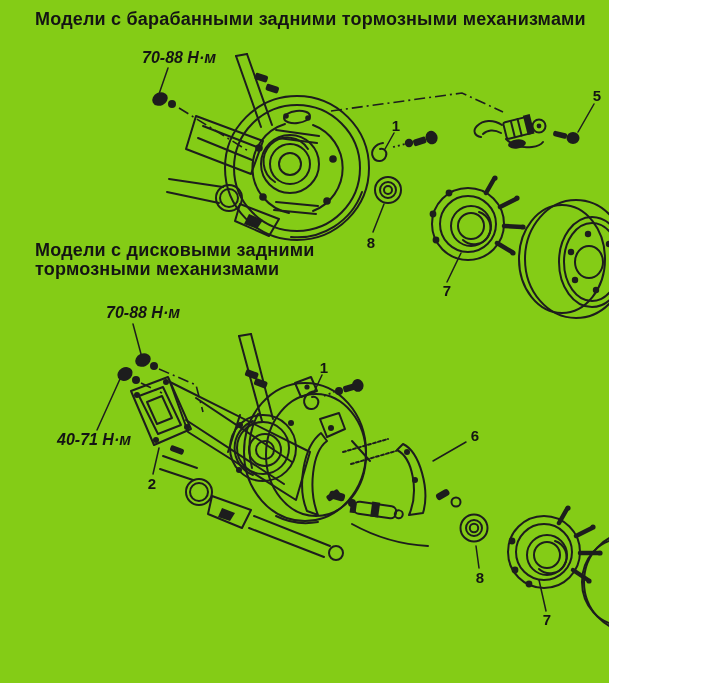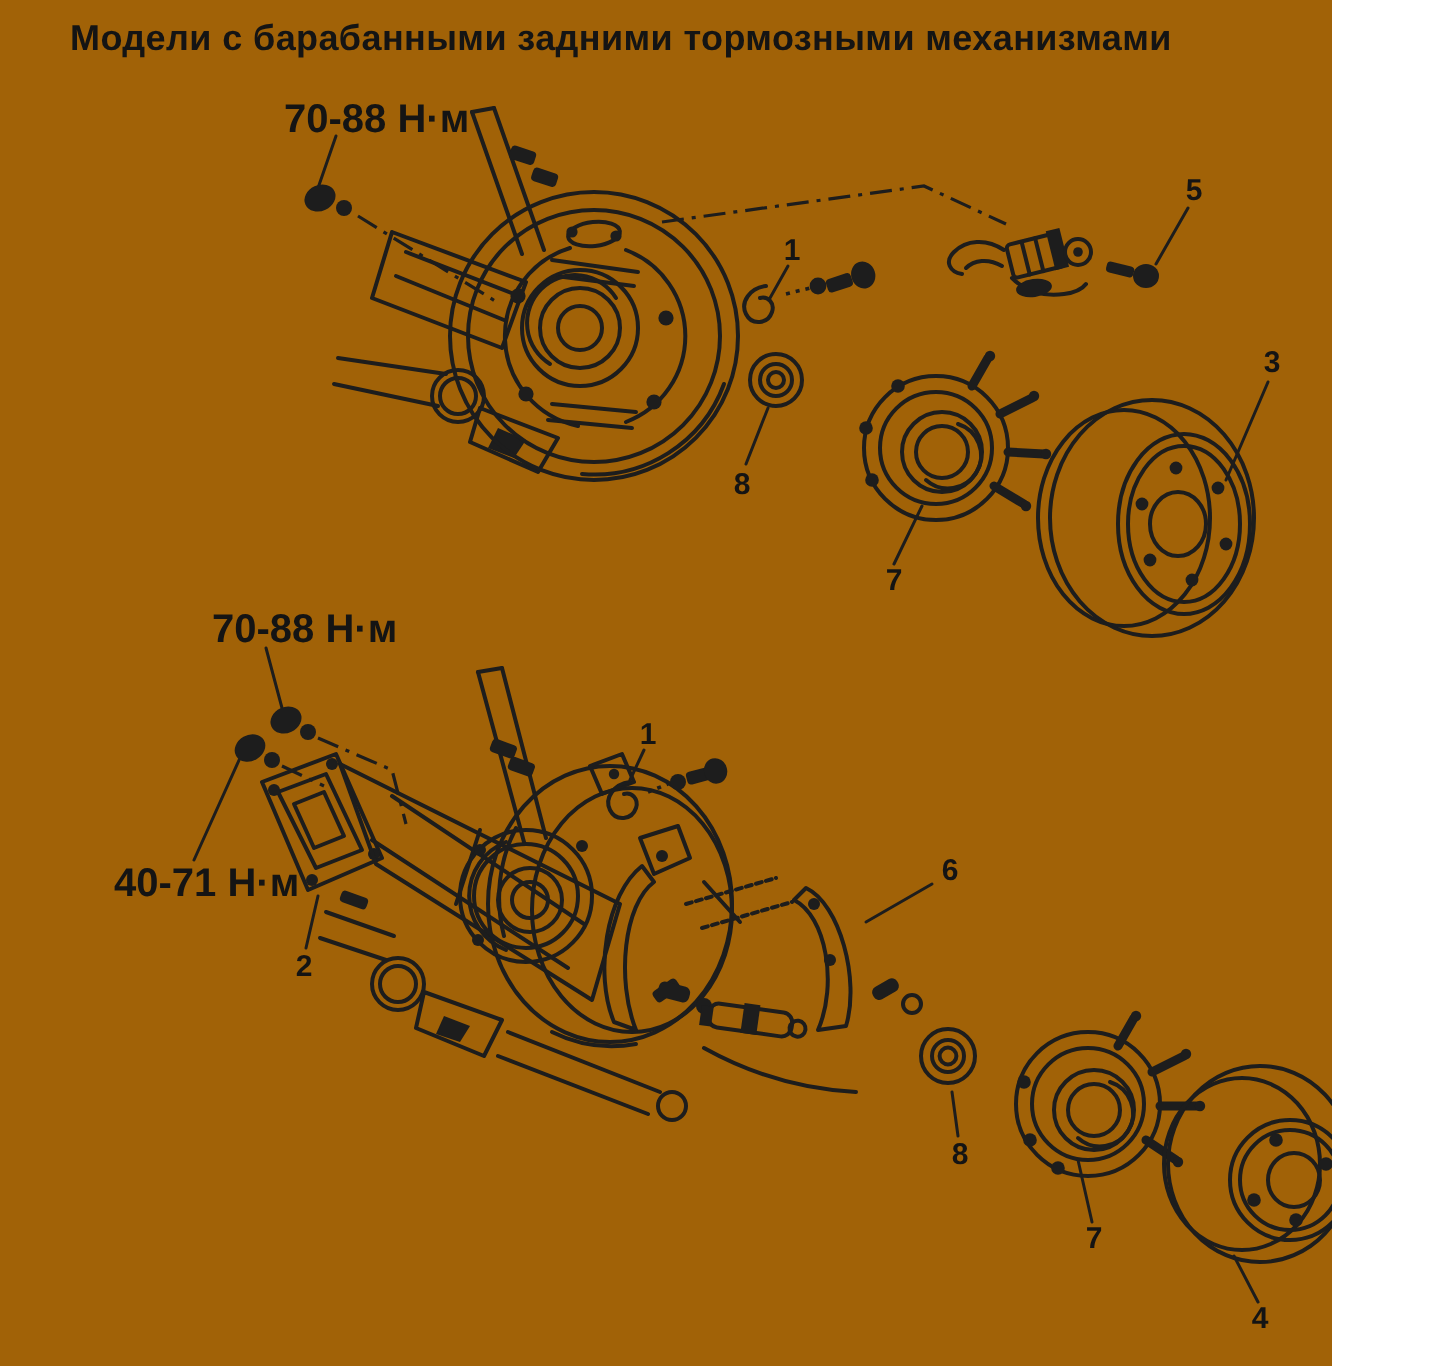--- a/index.html
+++ b/index.html
@@ -1,27 +1,27 @@
 <!DOCTYPE html>
 <html><head>
 <meta charset="utf-8">
 <style>
   html,body{margin:0;padding:0;background:#ffffff;}
   .page{
-    position:relative;width:666px;height:683px;
-    background:#a16207;overflow:hidden;
+    position:relative;width:609px;height:683px;
+    background:#84cc16;overflow:hidden;
     font-family:"Liberation Sans",sans-serif;
   }
   .art{position:absolute;left:0;top:0;}
   .t{
     position:absolute;font-weight:bold;color:#141414;
     white-space:nowrap;line-height:1.1;
   }
   .title{font-size:18px;letter-spacing:.2px;}
-  .torque{font-size:20px;}
+  .torque{font-size:16px;font-style:italic;}
   .num{font-size:15px;transform:translateX(-50%);}
   
   .s{fill:none;stroke:#1d1d1d;stroke-width:2;stroke-linecap:round;stroke-linejoin:round;}
   .f{fill:#1d1d1d;stroke:none;}
   .ldr{fill:none;stroke:#1d1d1d;stroke-width:1.5;stroke-linecap:round;}
   .dd{fill:none;stroke:#1d1d1d;stroke-width:1.6;stroke-dasharray:11 4 2 4;}
   .dot{fill:none;stroke:#1d1d1d;stroke-width:1.8;stroke-dasharray:2 3;}
 </style>
 </head>
 <body>
@@ -320,20 +320,22 @@
   <span class="t title" style="left:35px;top:10px">Модели с барабанными задними тормозными механизмами</span>
 
   <span class="t torque" style="left:142px;top:49px">70-88 Н·м</span>
 
   <span class="t num" style="left:396px;top:118px">1</span>
   <span class="t num" style="left:597px;top:88px">5</span>
   <span class="t num" style="left:636px;top:174px">3</span>
   <span class="t num" style="left:371px;top:235px">8</span>
   <span class="t num" style="left:447px;top:283px">7</span>
 
+  <span class="t title" style="left:35px;top:241px">Модели с дисковыми задними</span>
+  <span class="t title" style="left:35px;top:260px">тормозными механизмами</span>
 
   <span class="t torque" style="left:106px;top:304px">70-88 Н·м</span>
   <span class="t torque" style="left:57px;top:431px">40-71 Н·м</span>
 
   <span class="t num" style="left:324px;top:360px">1</span>
   <span class="t num" style="left:152px;top:476px">2</span>
   <span class="t num" style="left:475px;top:428px">6</span>
   <span class="t num" style="left:480px;top:570px">8</span>
   <span class="t num" style="left:547px;top:612px">7</span>
   <span class="t num" style="left:630px;top:652px">4</span>

